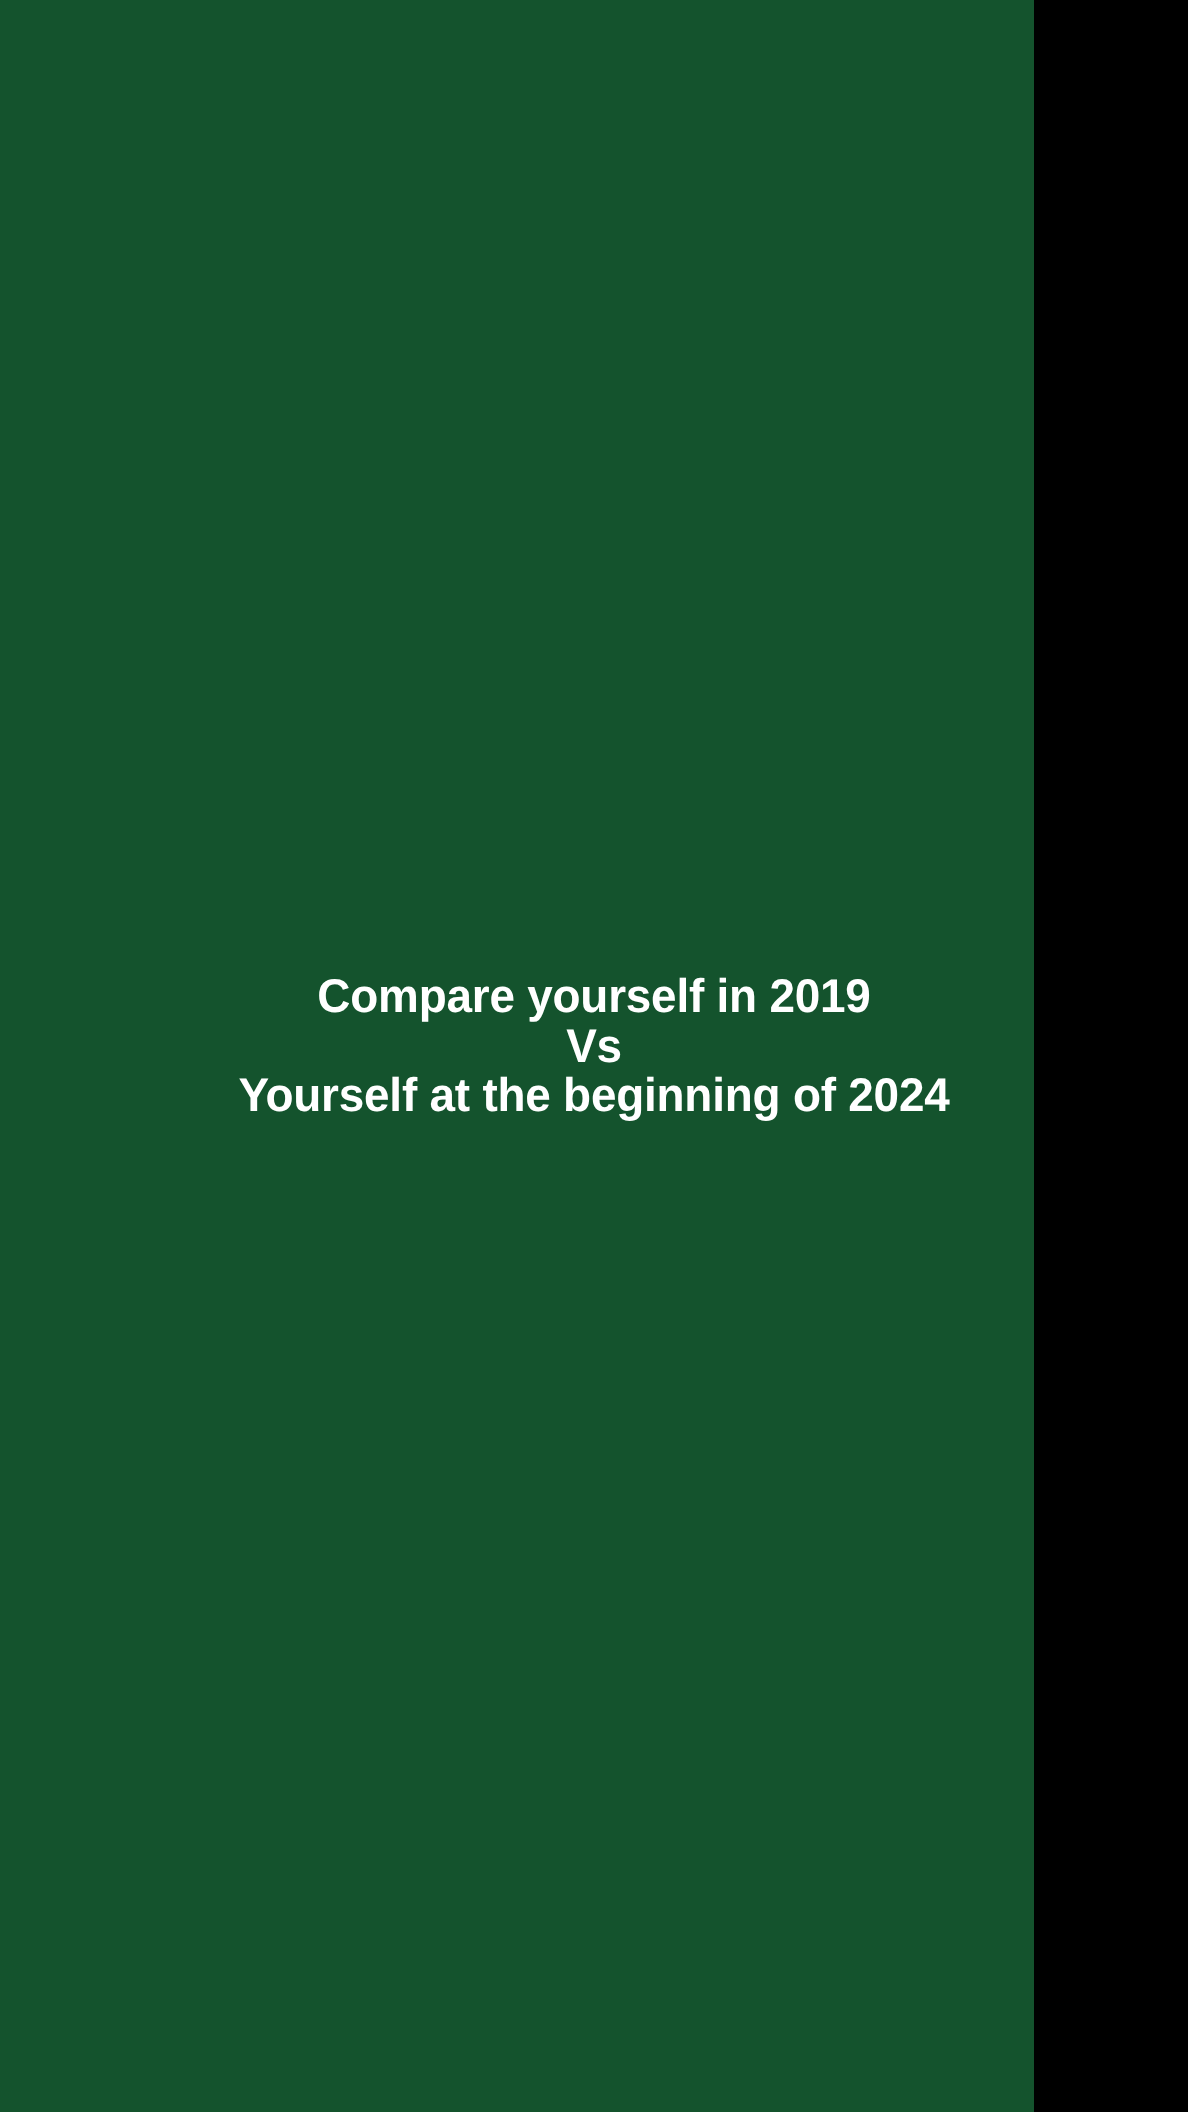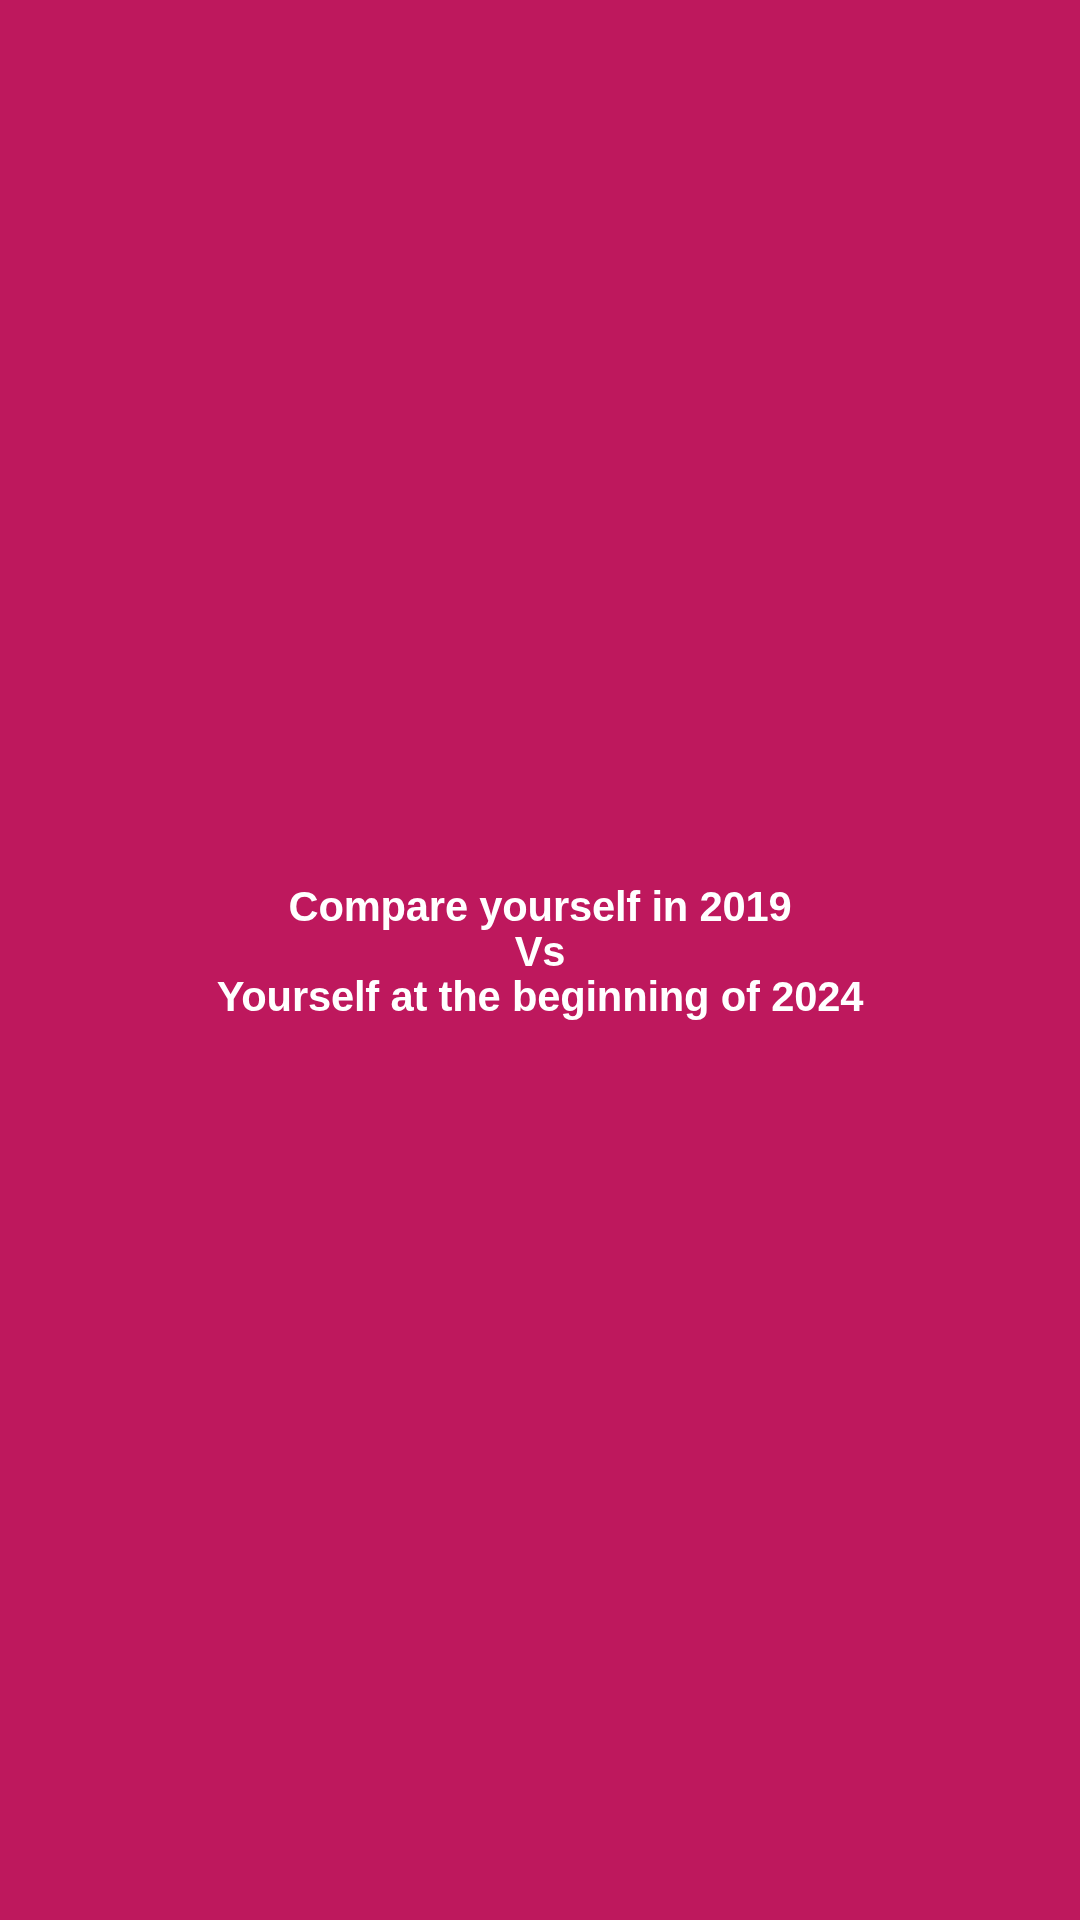--- a/index.html
+++ b/index.html
@@ -4,23 +4,23 @@
 <title>Caption Card</title>
 <style>
   html, body {
     margin: 0;
     padding: 0;
     background: #000000;
   }
 
   #screen {
     position: relative;
-    width: 1080px;
+    width: 940px;
     height: 1920px;
-    background: #be185d;
+    background: #14532d;
     overflow: hidden;
     font-family: "Liberation Sans", "DejaVu Sans", sans-serif;
     -webkit-font-smoothing: antialiased;
   }
 
   
   #caption-block {
     position: absolute;
     left: 0;
     top: 884px;

